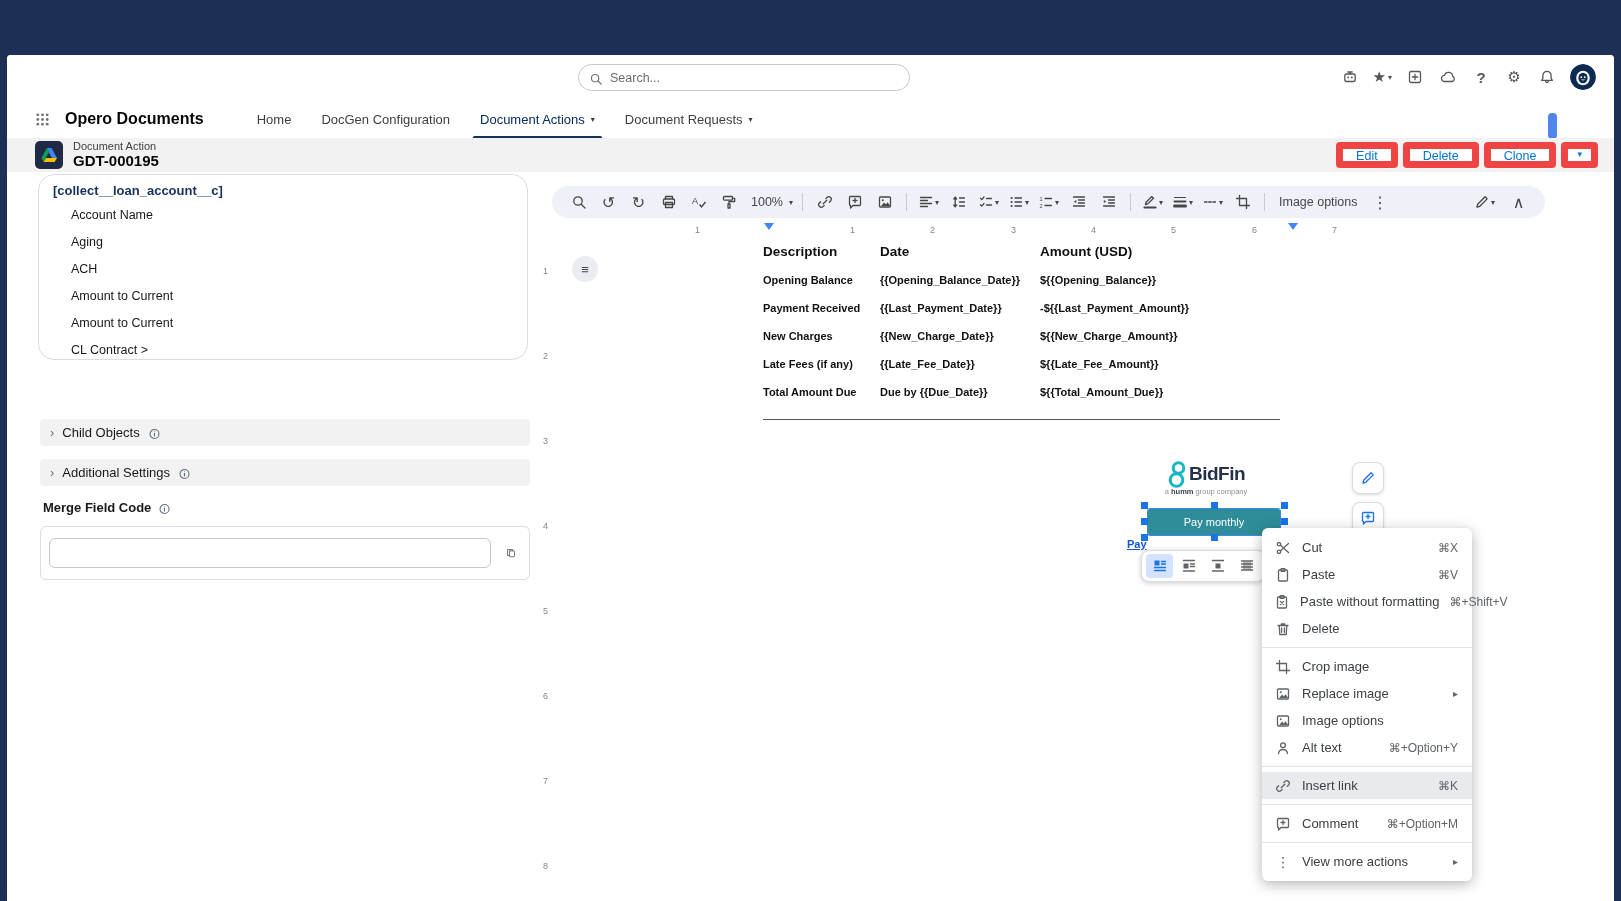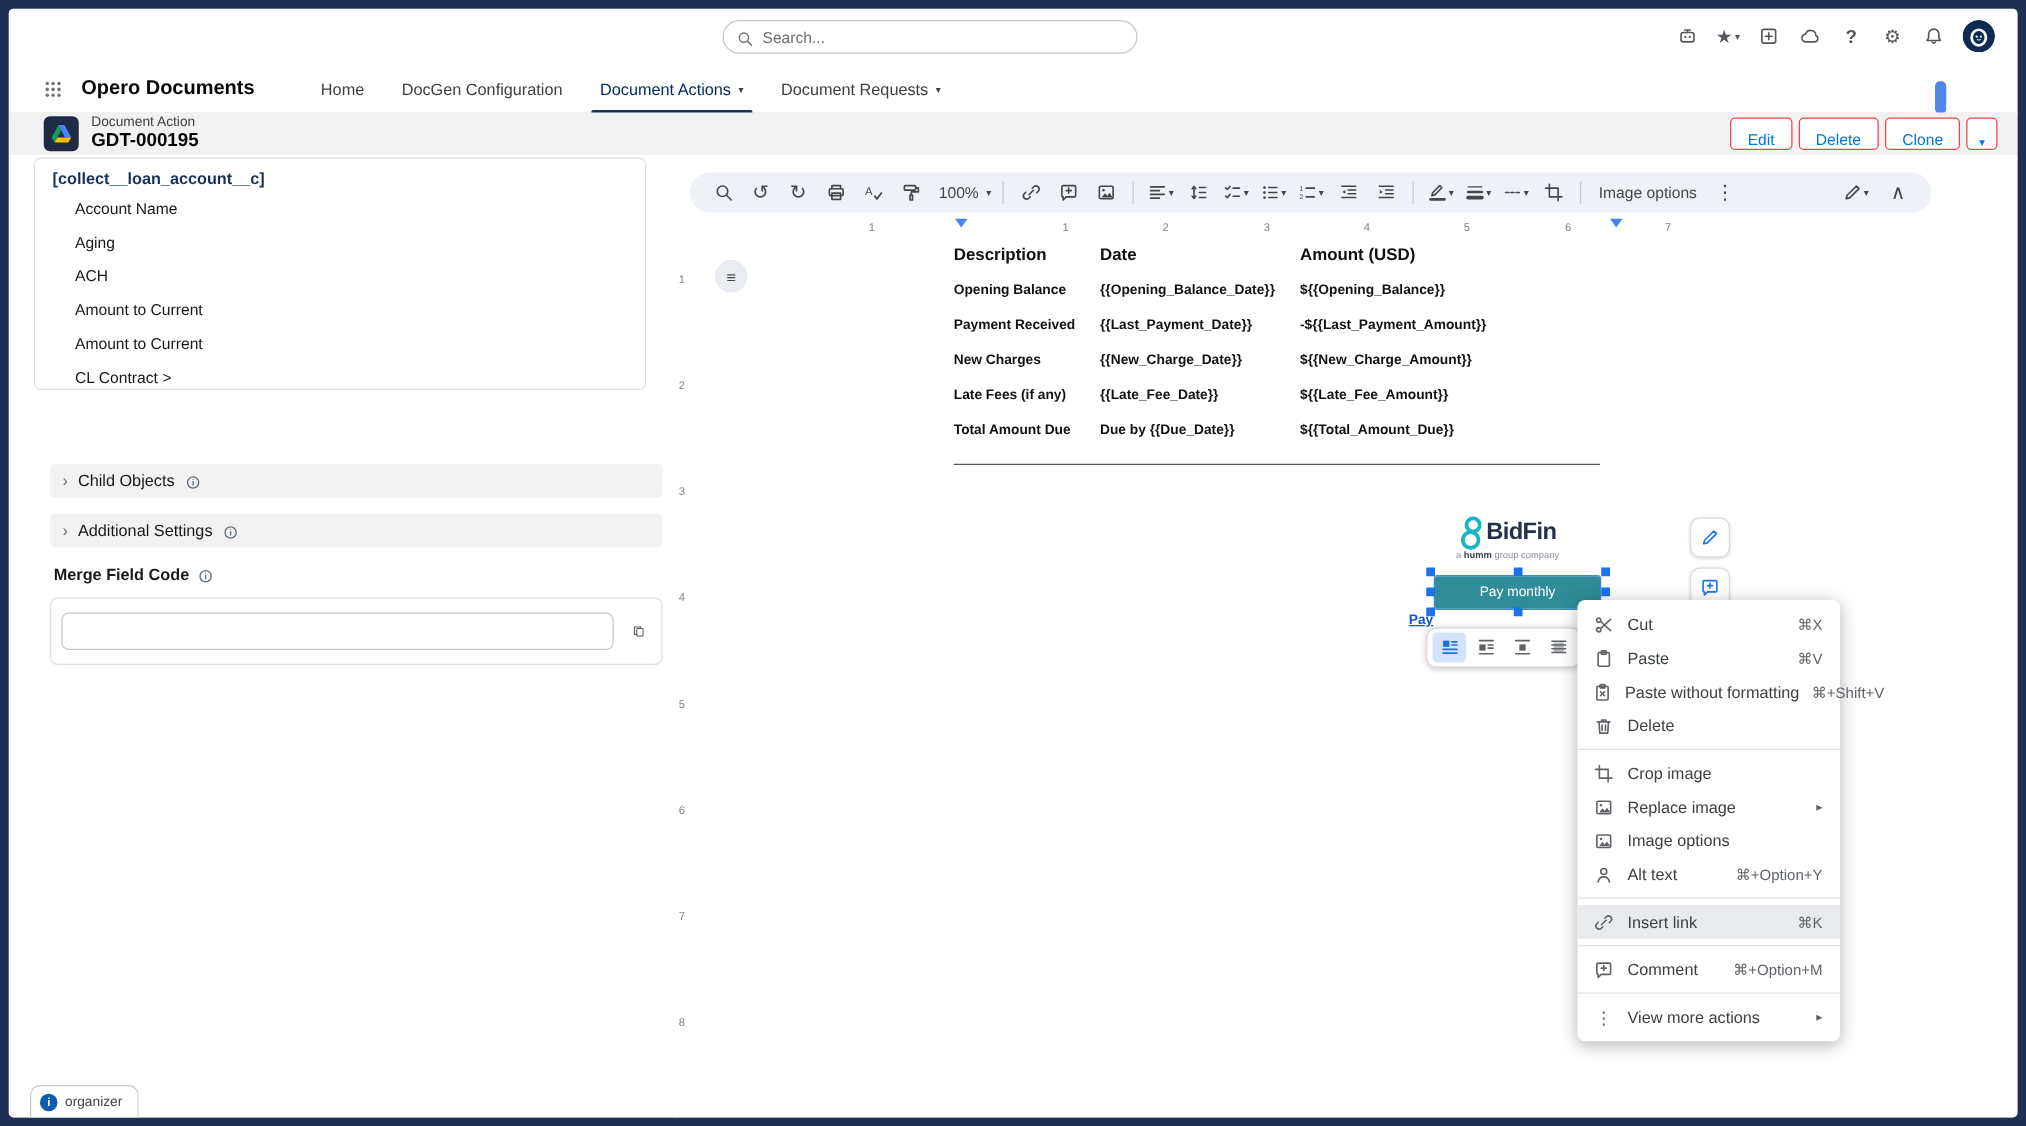--- a/index.html
+++ b/index.html
@@ -1,17 +1,17 @@
 <!DOCTYPE html>
 <html><head>
 <meta charset="utf-8">
 <style>
   html,body{margin:0;padding:0;background:#1e2f55;font-family:"Liberation Sans",sans-serif;}
   body{width:1621px;height:901px;position:relative;overflow:hidden;}
-  .frame{position:absolute;inset:0;background:#1e2f55;border-radius:10px;}
+  .frame{position:absolute;inset:0;background:#1e2f55;border-radius:10px;margin-top:48px;}
   .app{position:absolute;left:7px;top:7px;width:1607px;height:887px;background:#fff;overflow:hidden;border-radius:4px;}
   .icon,.uicon,.micon,.titem,.wbtn{user-select:none;}
   svg{display:block;}
 
   
   .utilbar{position:absolute;left:0;top:0;right:0;height:45px;background:#fff;}
   .searchbox{position:absolute;left:571px;top:9px;width:332px;height:27px;border:1px solid #c6c6c6;border-radius:15px;display:flex;align-items:center;padding:0 10px;gap:7px;color:#706e6b;box-sizing:border-box;background:#fff;}
   .searchbox .ph{font-size:12.5px;color:#706e6b;}
   .util-icons{position:absolute;right:18px;top:9px;display:flex;align-items:center;gap:13px;color:#53565a;}
   .uicon{display:flex;align-items:center;justify-content:center;width:20px;height:20px;font-size:15px;color:#53565a;}
@@ -29,27 +29,27 @@
   .tab.active::after{content:"";position:absolute;left:8px;right:8px;bottom:-1px;height:3px;background:#16325c;border-radius:2px;}
   .tchev{font-size:8px;color:#3e3e3c;}
 
   
   .rech{position:absolute;left:0;top:83px;right:0;height:34px;background:#f3f2f2;border-bottom:1px solid:#e5e5e5;display:flex;align-items:center;}
   .rec-icon{width:28px;height:28px;border-radius:5px;background:#202a44;display:flex;align-items:center;justify-content:center;margin-left:28px;}
   .rec-meta{margin-left:10px;line-height:1.05;}
   .rec-entity{font-size:11px;color:#3e3e3c;}
   .rec-name{font-size:15px;font-weight:700;color:#080707;}
   .rec-actions{position:absolute;right:16px;top:4px;display:flex;gap:5px;}
-  .sfbtn{height:26px;padding:0 13px;border:1px solid #ef4444;background:#fff;border-radius:4px;color:#0176d3;font-size:12.5px;display:flex;align-items:flex-end;cursor:pointer;}
+  .sfbtn{height:26px;padding:0 13px;border:7px solid #ef4444;background:#fff;border-radius:4px;color:#0176d3;font-size:12.5px;display:flex;align-items:flex-start;cursor:pointer;}
   .sfbtn.dd{padding:0 9px;font-size:9px;}
   .bluethumb{position:absolute;right:57px;top:58px;width:9px;height:26px;background:#4f86ec;border-radius:4px;}
 
   
   .leftpanel{position:absolute;left:0;top:117px;width:533px;bottom:0;background:#fff;border-right:1px solid #ececec;}
-  .fieldbox{position:absolute;left:20px;top:2px;width:490px;height:186px;border:1px solid #d8dde6;border-radius:6px;overflow:hidden;padding:8px 0 0 14px;box-sizing:border-box;background:#fff;}
+  .fieldbox{position:absolute;left:31px;top:2px;width:490px;height:186px;border:1px solid #d8dde6;border-radius:16px;overflow:hidden;padding:8px 0 0 14px;box-sizing:border-box;background:#fff;}
   .fieldhead{font-size:13px;font-weight:700;color:#16325c;margin-bottom:4px;}
   .fieldlist{list-style:none;margin:0;padding:0;}
   .fieldlist li{padding-left:18px;font-size:12.5px;color:#181818;height:27px;line-height:27px;cursor:pointer;}
   .secbar{position:absolute;left:33px;width:490px;height:27px;background:#f3f2f2;border-radius:4px;display:flex;align-items:center;padding:0 10px;gap:8px;box-sizing:border-box;cursor:pointer;}
   .secchev{color:#706e6b;font-size:13px;}
   .seclabel{font-size:13px;color:#181818;}
   .infoicon{width:13px;height:13px;color:#5c6c7c;display:flex;}
   .mergelabel{position:absolute;left:36px;top:328px;display:flex;align-items:center;gap:7px;font-size:13px;font-weight:700;color:#181818;}
   .mergebox{position:absolute;left:33px;top:354px;width:490px;height:54px;border:1px solid #d8dde6;border-radius:6px;box-sizing:border-box;background:#fff;}
   .mergeinput{position:absolute;left:8px;top:11px;width:442px;height:30px;border:1px solid #c6c6c6;border-radius:6px;box-sizing:border-box;font-size:12px;padding:0 8px;font-family:"Liberation Sans",sans-serif;}

